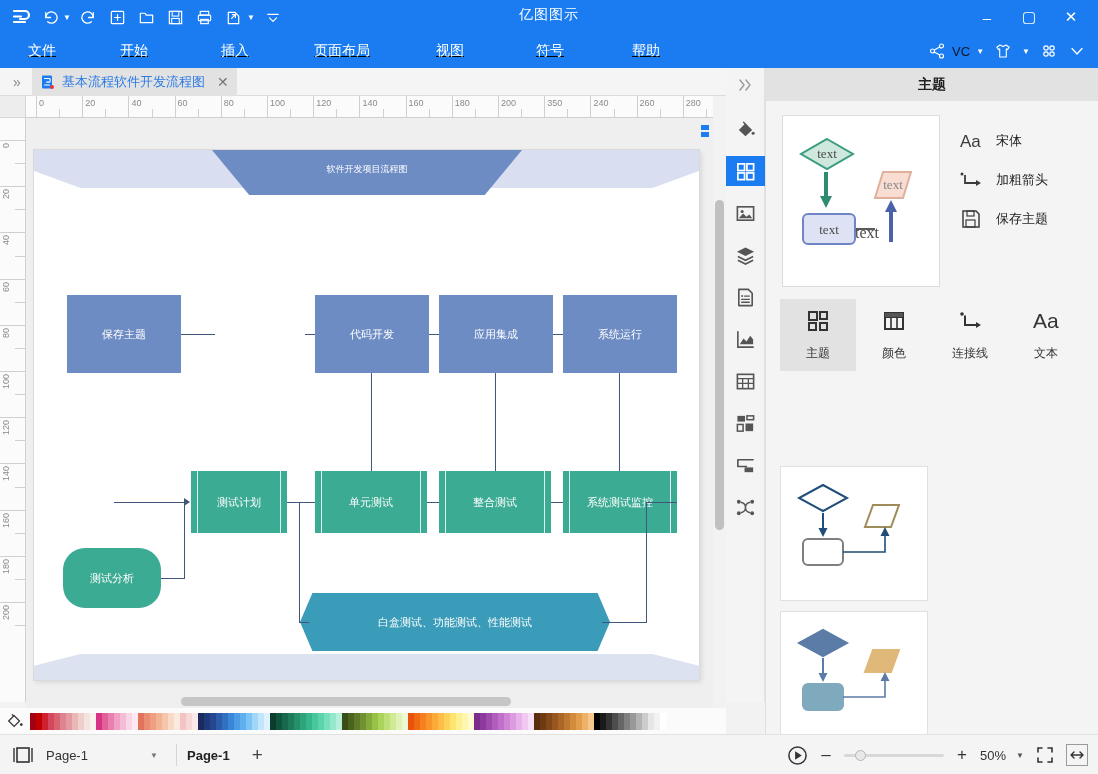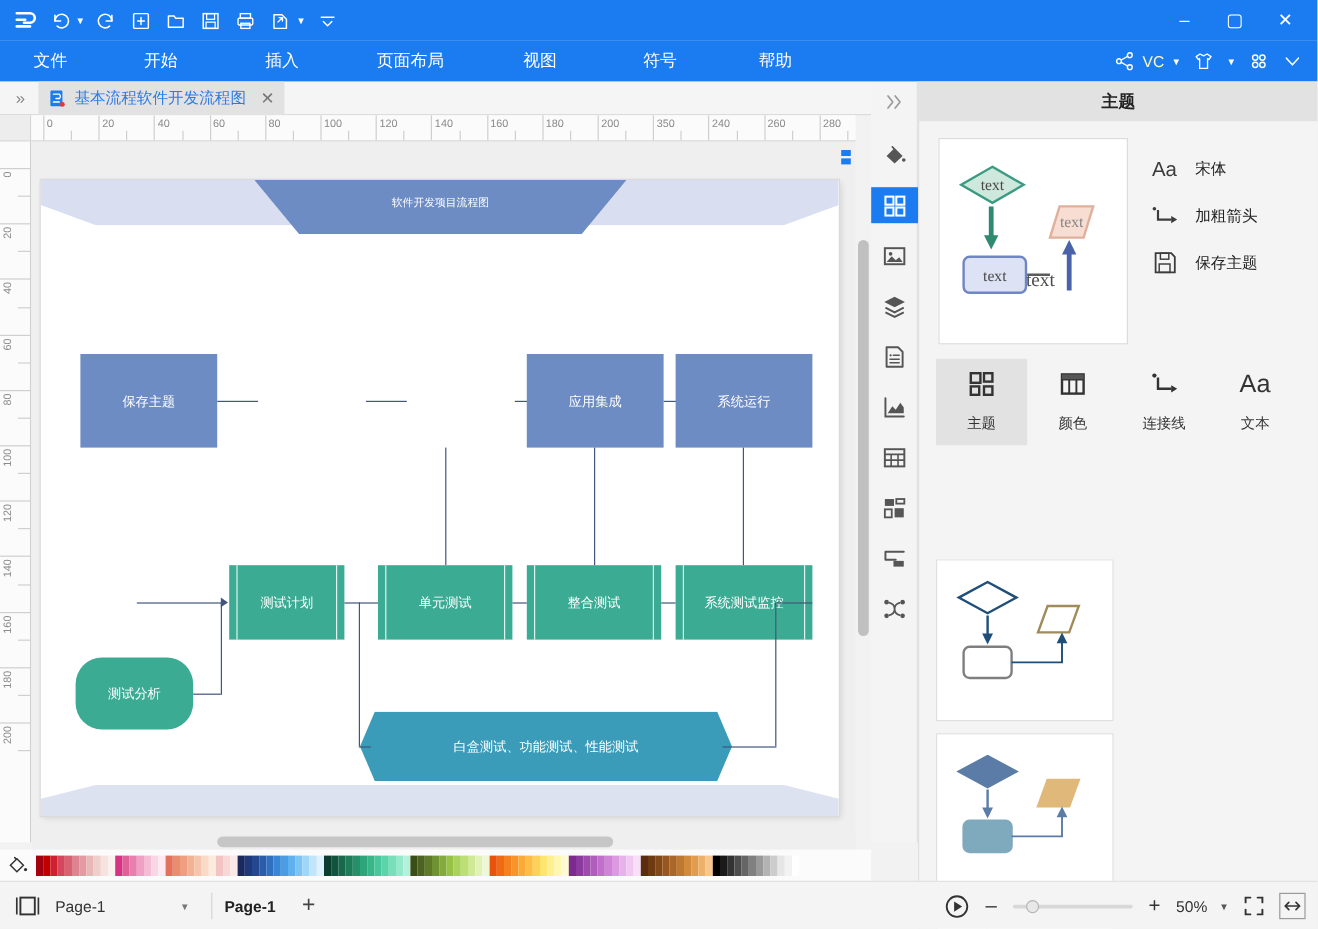--- a/index.html
+++ b/index.html
@@ -31,28 +31,28 @@
   .win-btn {
     width: 42px; height: 30px; display: flex; align-items: center; justify-content: center;
     color: #fff; font-size: 15px; cursor: pointer;
   }
 
   
   .menubar {
     position: absolute; left: 0; top: 34px; width: 1098px; height: 34px;
     background: #1a7cf0;
   }
-  .menu-items { position: absolute; left: 0; top: 0; height: 34px; display: flex; align-items: flex-end; }
+  .menu-items { position: absolute; left: 0; top: 0; height: 34px; display: flex; align-items: flex-end; text-decoration: underline; }
   .menu-item {
     color: #fff; font-size: 14px; padding: 0 10px; cursor: pointer; height: 34px;
     display: flex; align-items: center;
   }
   .menu-right { position: absolute; right: 8px; top: 0; height: 34px; display: flex; align-items: center; gap: 2px; }
   .mr-ico { width: 26px; height: 26px; display:flex; align-items:center; justify-content:center; color:#fff; cursor:pointer; }
-  .mr-text { color: #fef9c3; font-size: 13px; cursor: pointer; }
+  .mr-text { color: #0f172a; font-size: 13px; cursor: pointer; }
   .mr-caret { font-size: 8px; color: #fff; cursor: pointer; padding: 0 4px; }
 
   
   .tabstrip {
     position: absolute; left: 0; top: 68px; width: 726px; height: 28px;
     background: #f5f5f5; border-bottom: 1px solid #dcdcdc;
   }
   .tabstrip-chev {
     position: absolute; left: 6px; top: 4px; width: 22px; height: 20px;
     color: #888; font-size: 14px; display: flex; align-items: center; justify-content: center; cursor: pointer;
@@ -301,20 +301,21 @@
           </svg>
       </div>
       <span class="tb-caret">▼</span>
       <div class="tb-ico">
         <svg width="16" height="16" viewBox="0 0 18 18">
             <path d="M3 6h12M5 10l4 4 4-4" stroke="#fff" stroke-width="1.3" fill="none" stroke-linecap="round" stroke-linejoin="round"></path>
           </svg>
       </div>
     </div>
 
+    <div class="app-title">亿图图示</div>
 
     <div class="win-btns">
       <div class="win-btn">–</div>
       <div class="win-btn">▢</div>
       <div class="win-btn">✕</div>
     </div>
   </div>
 
   <div class="menubar">
     <div class="menu-items" id="menu-items-host">
@@ -466,20 +467,21 @@
         <div class="banner-back"></div>
         <div class="banner-front">软件开发项目流程图</div>
         <div class="footer-band"></div>
 
         <div class="conn conn-h" style="left:147px;top:184px;width:34px;"></div>
         <div class="conn conn-h" style="left:271px;top:184px;width:34px;"></div>
         <div class="conn conn-h" style="left:395px;top:184px;width:34px;"></div>
         <div class="conn conn-h" style="left:519px;top:184px;width:34px;"></div>
 
         <div class="node node-blue" style="left:33px;top:145px;width:114px;height:78px;">保存主题</div>
+        <div class="node node-blue" style="left:281px;top:145px;width:114px;height:78px;">代码开发</div>
         <div class="node node-blue" style="left:405px;top:145px;width:114px;height:78px;">应用集成</div>
         <div class="node node-blue" style="left:529px;top:145px;width:114px;height:78px;">系统运行</div>
 
         <div class="conn conn-v" style="left:337px;top:223px;height:98px;"></div>
         <div class="conn conn-v" style="left:461px;top:223px;height:98px;"></div>
         <div class="conn conn-v" style="left:585px;top:223px;height:98px;"></div>
 
         <div class="node node-green" style="left:157px;top:321px;width:96px;height:62px;">测试计划</div>
         <div class="node node-green" style="left:281px;top:321px;width:112px;height:62px;">单元测试</div>
         <div class="node node-green" style="left:405px;top:321px;width:112px;height:62px;">整合测试</div>

